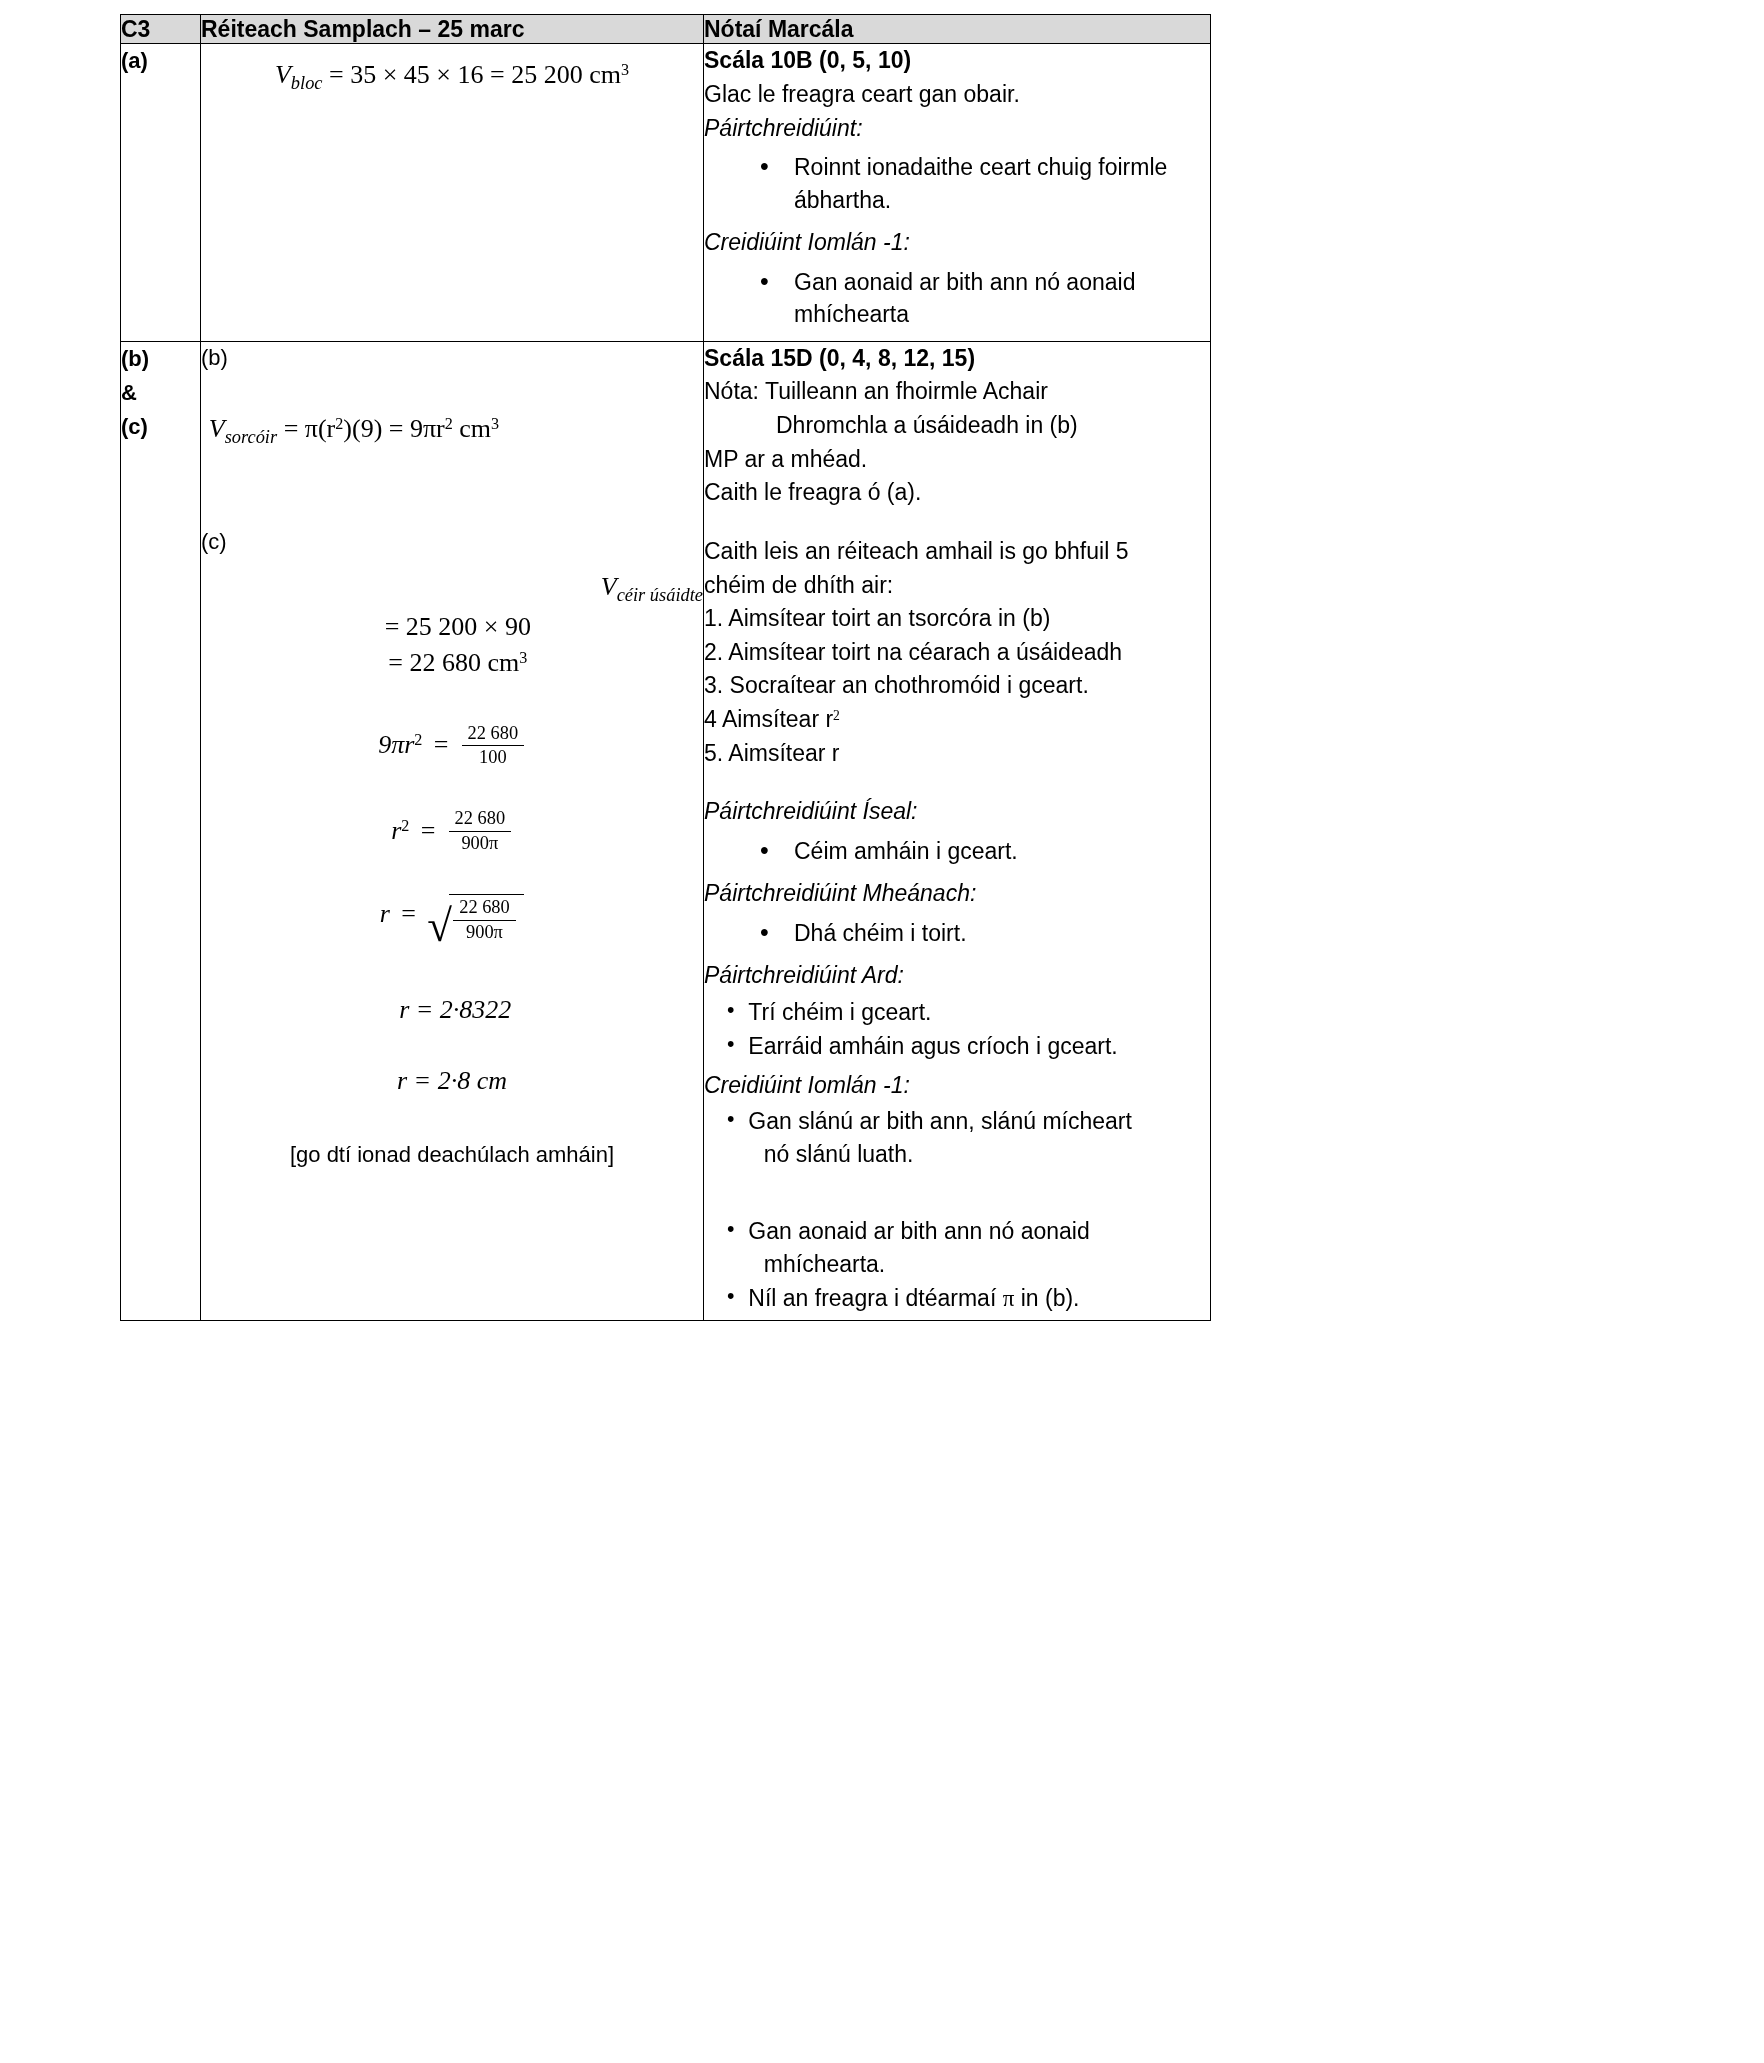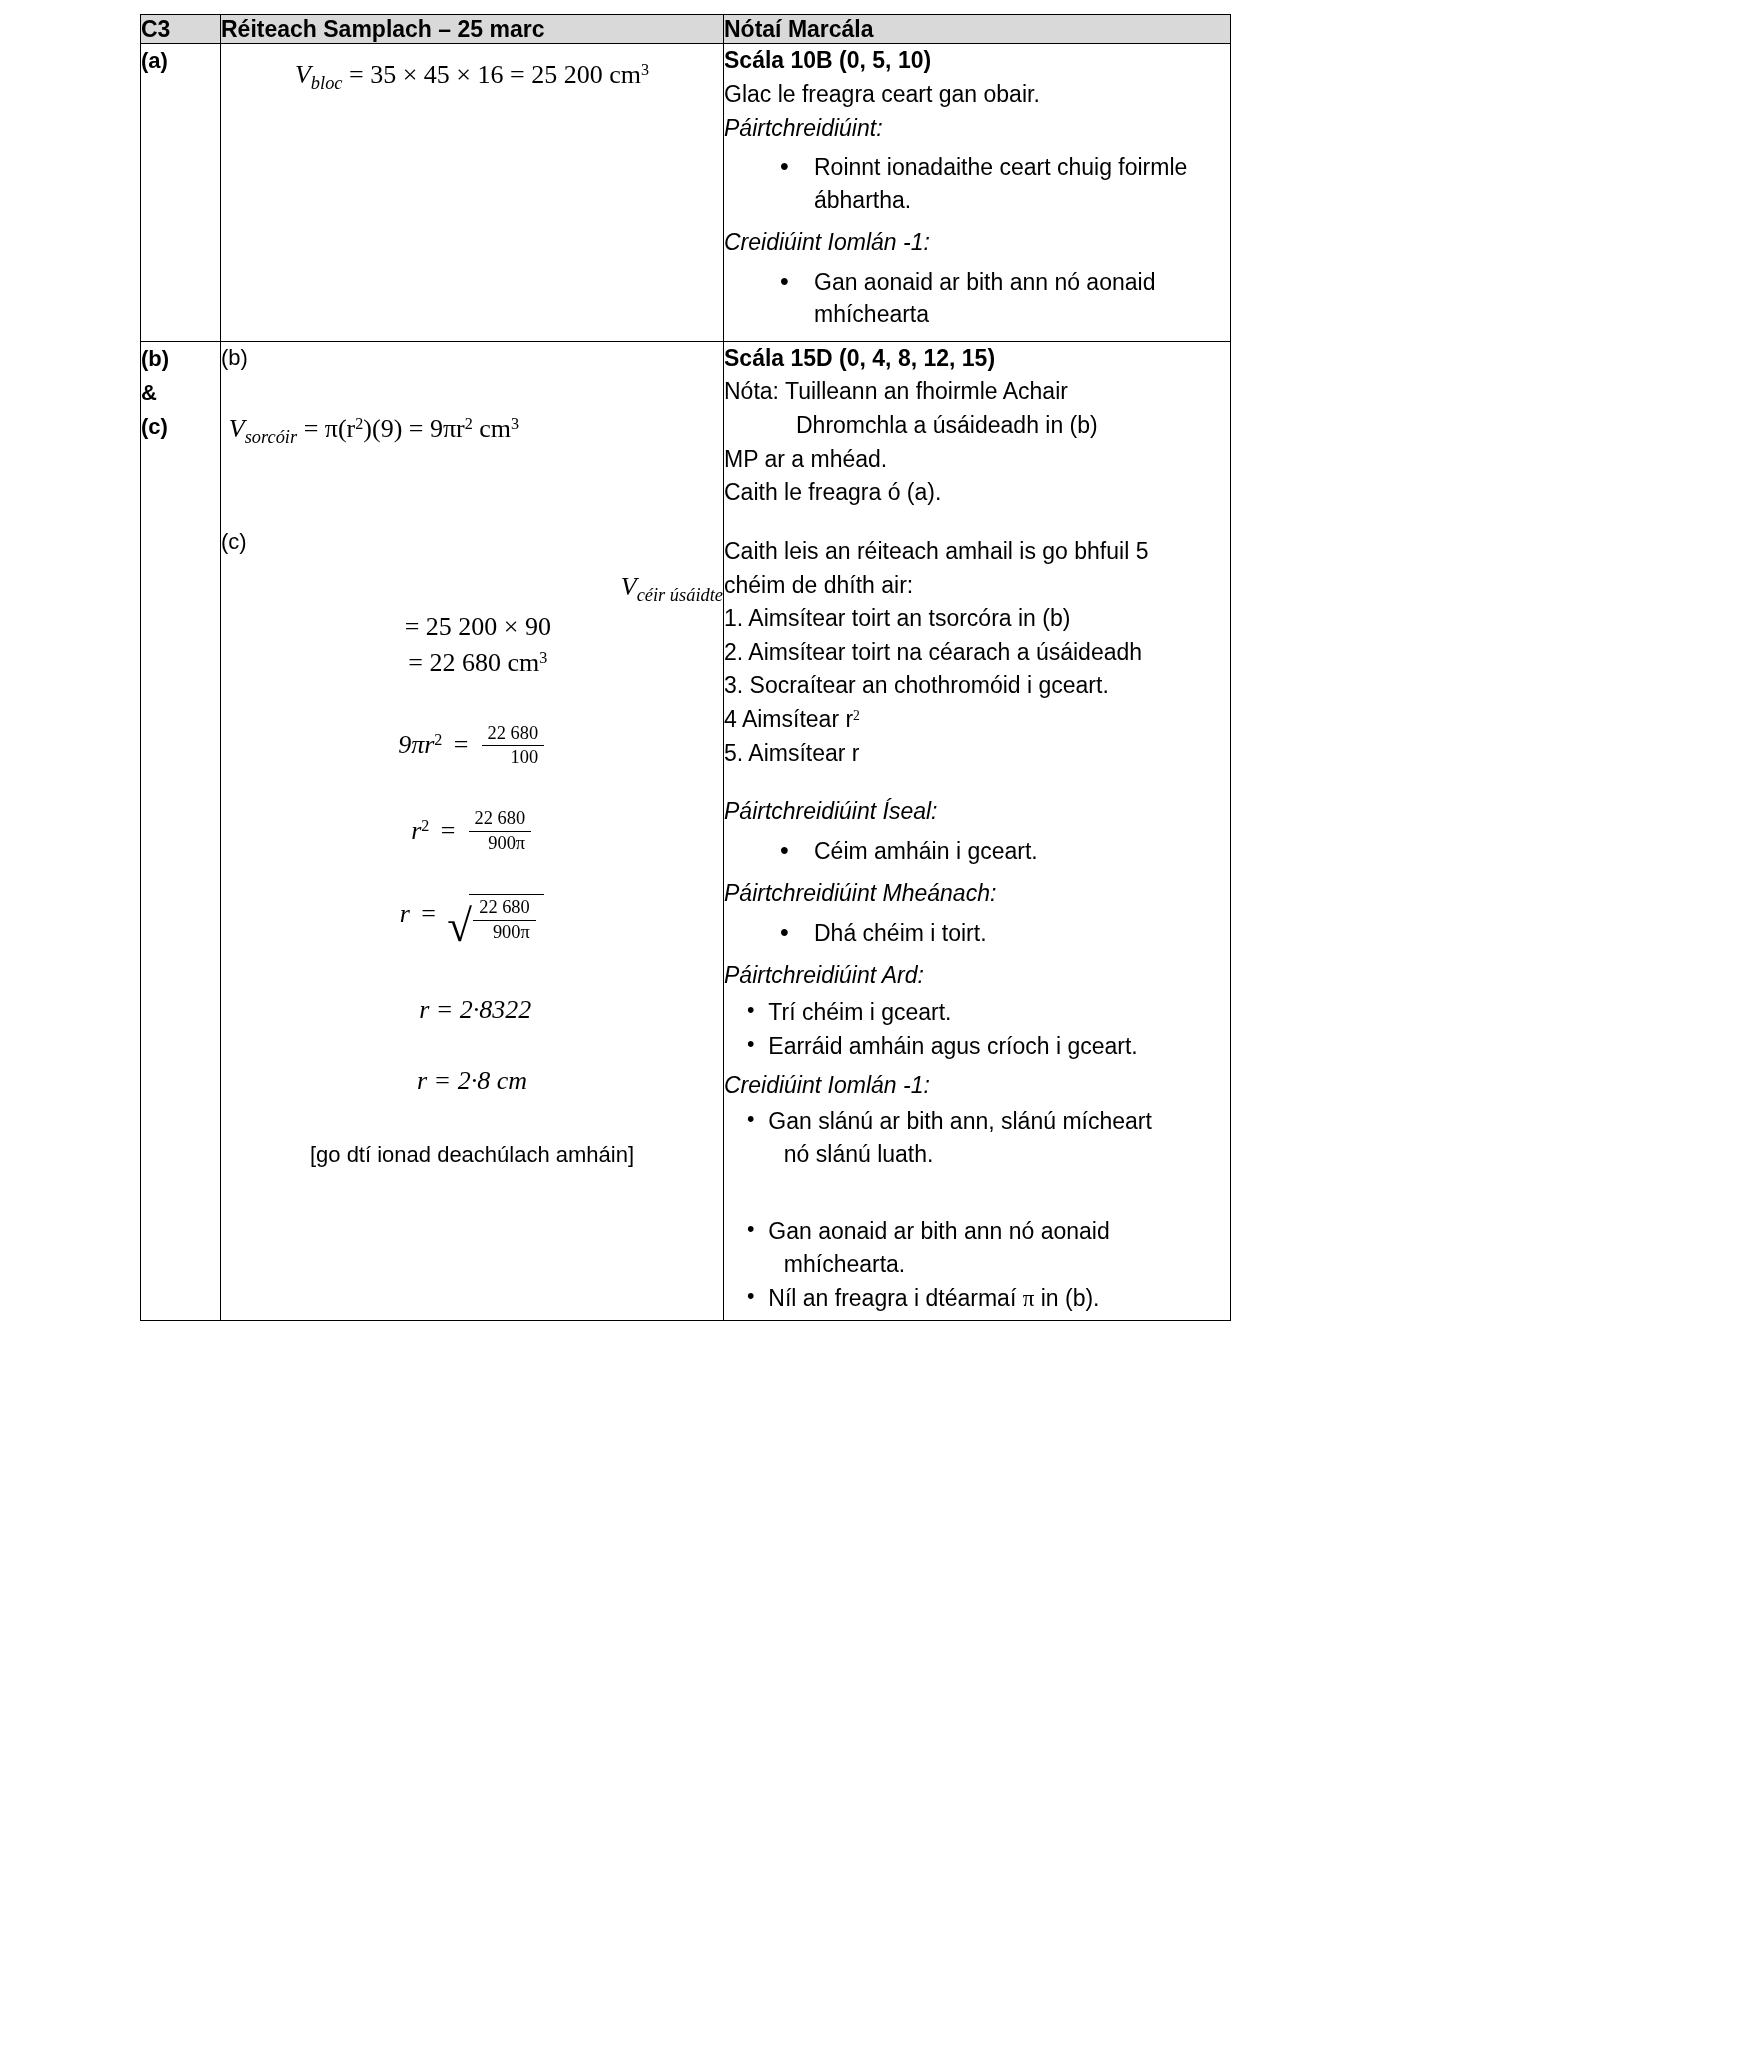--- a/index.html
+++ b/index.html
@@ -10,21 +10,21 @@
   }
   body {
     width: 1764px;
     height: 2064px;
     font-family: "Liberation Sans", sans-serif;
     color: #000000;
     position: relative;
   }
   .page {
     position: absolute;
-    left: 140px;
+    left: 120px;
     top: 13.6px;
     width: 1089px;
   }
   table.scheme {
     border-collapse: collapse;
     width: 1089px;
     table-layout: fixed;
   }
   table.scheme td, table.scheme th {
     border: 1.9px solid #000000;
@@ -130,21 +130,21 @@
   .math .op { padding: 0 4.9px; }
 
   .eq-line { margin: 0; }
 
   .center-eq { text-align: center; }
 
   
   .frac {
     display: inline-block;
     vertical-align: -0.55em;
-    text-align: right;
+    text-align: center;
     font-size: 18.4px;
     line-height: 1.18;
     margin: 0 1.9px;
   }
   .frac .num {
     display: block;
     padding: 0 5.8px 1px 5.8px;
     border-bottom: 1.6px solid #000;
   }
   .frac .den {

